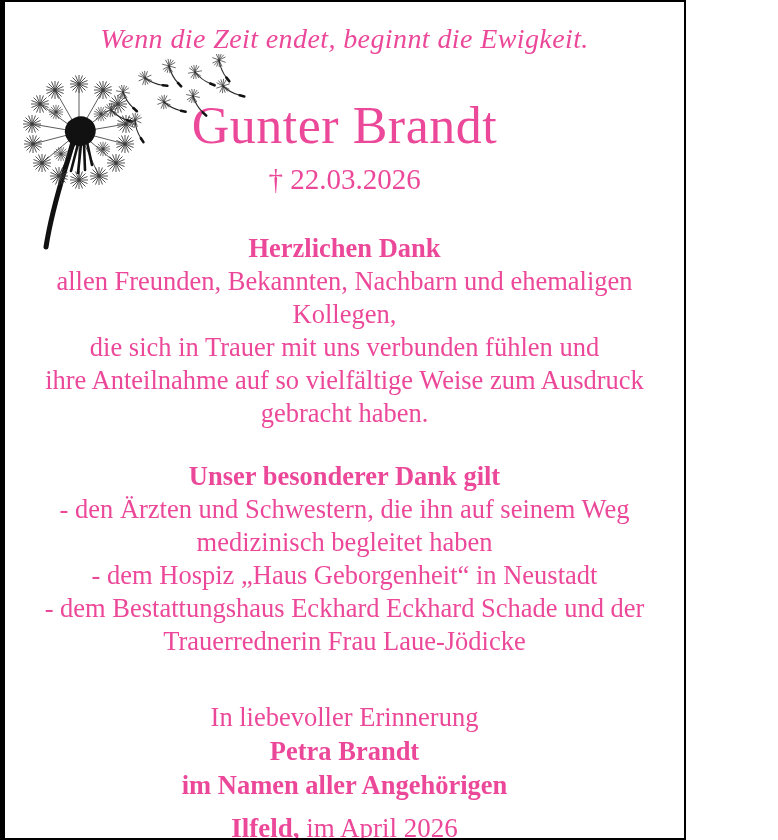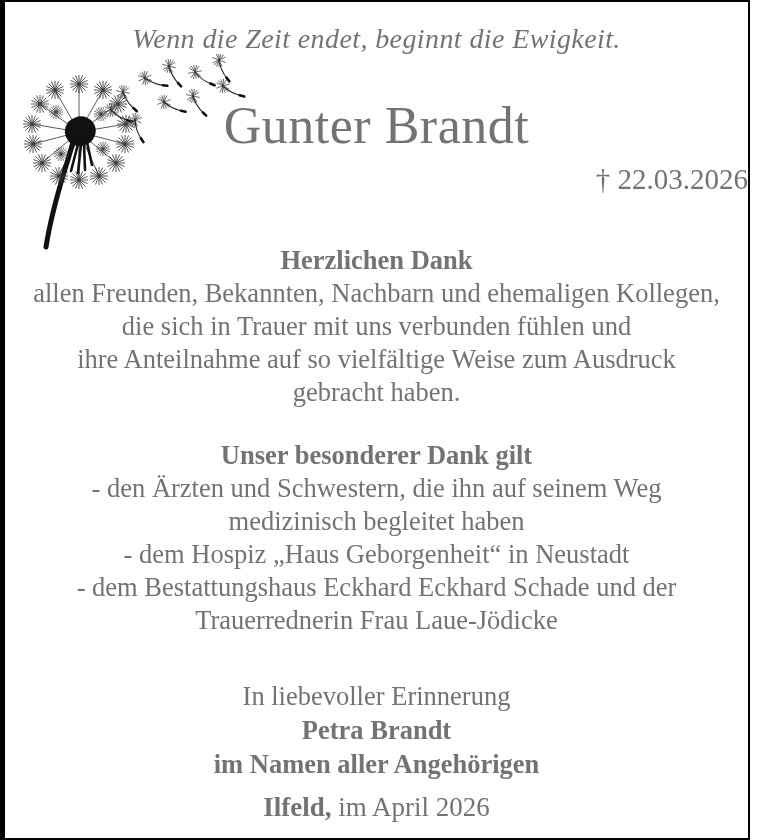--- a/index.html
+++ b/index.html
@@ -1,25 +1,25 @@
 <!DOCTYPE html>
 <html><head>
 <meta charset="utf-8">
 <style>
   * { margin: 0; padding: 0; box-sizing: border-box; }
   html, body { background: #ffffff; }
   .page {
     position: relative;
-    width: 750px;
+    width: 686px;
     height: 840px;
     background: #ffffff;
     border: 2px solid #000000;
     border-left-width: 5px;
     font-family: "Liberation Serif", serif;
-    color: #737373;
+    color: #ec4899;
     text-align: center;
     overflow: hidden;
   }
   .dandelion {
     position: absolute;
     left: 6px;
     top: 52px;
   }
   .epigraph {
     font-style: italic;
@@ -30,27 +30,26 @@
   .deceased-name {
     font-size: 52px;
     font-weight: normal;
     margin-top: 44px;
     line-height: 1.05;
     letter-spacing: 0.5px;
   }
   .death-date {
     font-size: 29px;
     margin-top: 9px;
-    text-align: right;
   }
   .block {
     font-size: 26.5px;
     line-height: 33px;
   }
-  .b-thanks   { margin-top: 48px; }
+  .b-thanks   { margin-top: 36px; }
   .b-special  { margin-top: 30px; }
   .b-remember { margin-top: 42px; line-height: 34px; }
   .b-closing  { margin-top: 10px; font-size: 27px; }
   .bold { font-weight: bold; }
 </style>
 </head>
 <body>
 
 <div class="page">
 

